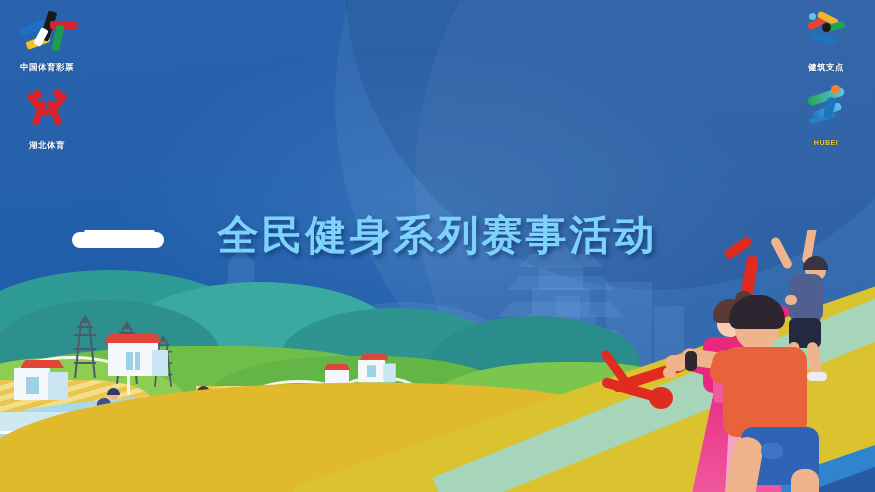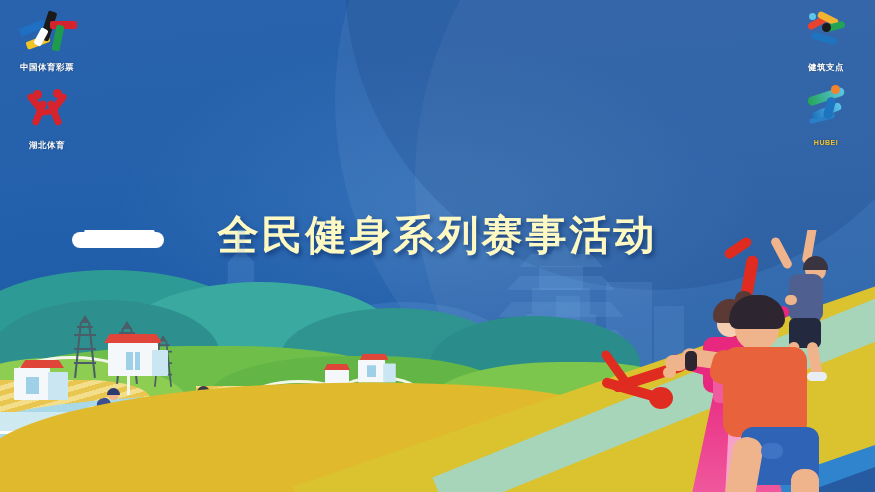--- a/index.html
+++ b/index.html
@@ -70,21 +70,21 @@
 
   
   .tagline{position:absolute;left:0;right:0;top:82px;text-align:center;
     font-family:"DejaVu Serif","Liberation Serif",serif;
     font-size:35px;font-weight:bold;font-style:italic;letter-spacing:7px;
     color:#f5dd1e;text-shadow:2px 2px 0 rgba(120,70,0,.45),0 0 14px rgba(245,221,30,.30);}
   .title1{position:absolute;left:0;right:0;top:143px;text-align:center;
     font-size:41px;font-weight:bold;letter-spacing:2px;color:#ffffff;
     text-shadow:2px 3px 5px rgba(0,30,80,.55);white-space:nowrap;}
   .title2{position:absolute;left:0;right:0;top:208px;text-align:center;
-    font-size:41px;font-weight:bold;letter-spacing:3px;color:#fef9c3;
+    font-size:41px;font-weight:bold;letter-spacing:3px;color:#7dd3fc;
     text-shadow:2px 3px 5px rgba(0,30,80,.55);white-space:nowrap;}
 
   
   .scene{position:absolute;left:0;right:0;bottom:0;height:262px;overflow:hidden;}
   .cloud{position:absolute;left:72px;top:2px;width:92px;height:16px;background:#fff;border-radius:10px;}
   .cloud:before{content:"";position:absolute;left:12px;top:-11px;width:30px;height:26px;background:#fff;border-radius:50%;}
   .cloud:after{content:"";position:absolute;left:40px;top:-14px;width:38px;height:30px;background:#fff;border-radius:50%;}
   .cloud i{position:absolute;left:62px;top:-6px;width:22px;height:20px;background:#fff;border-radius:50%;}
 
   

